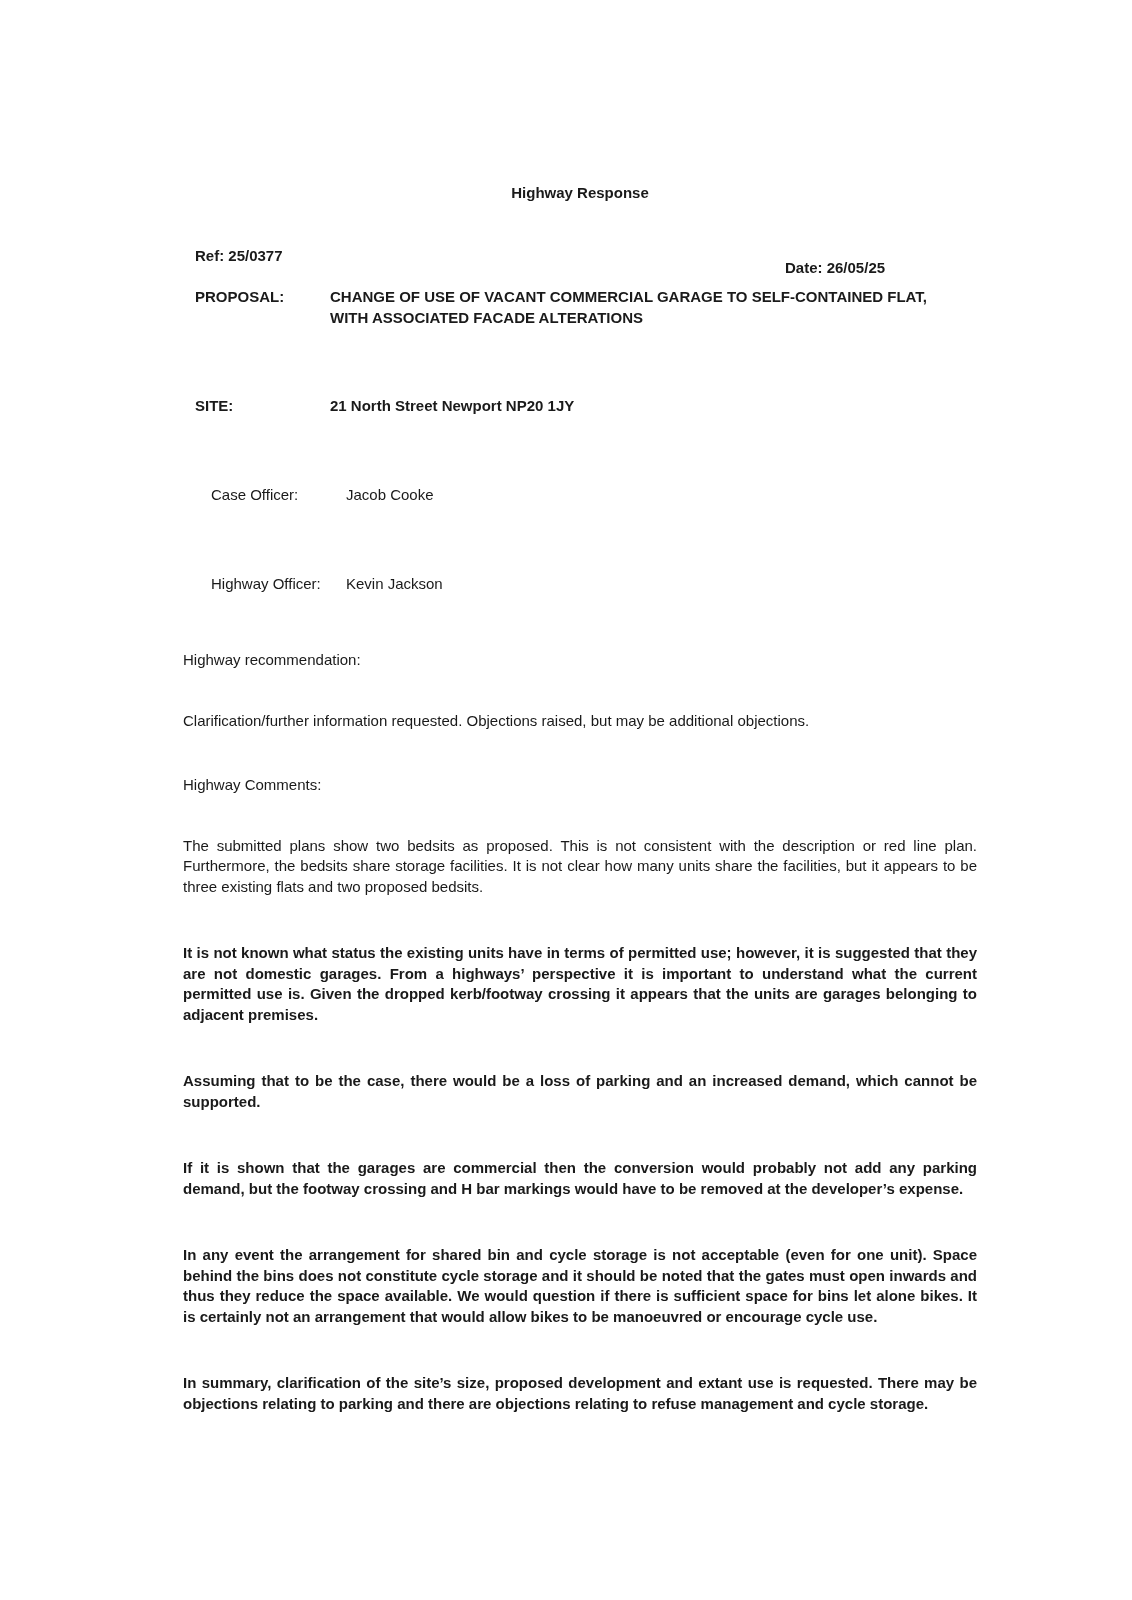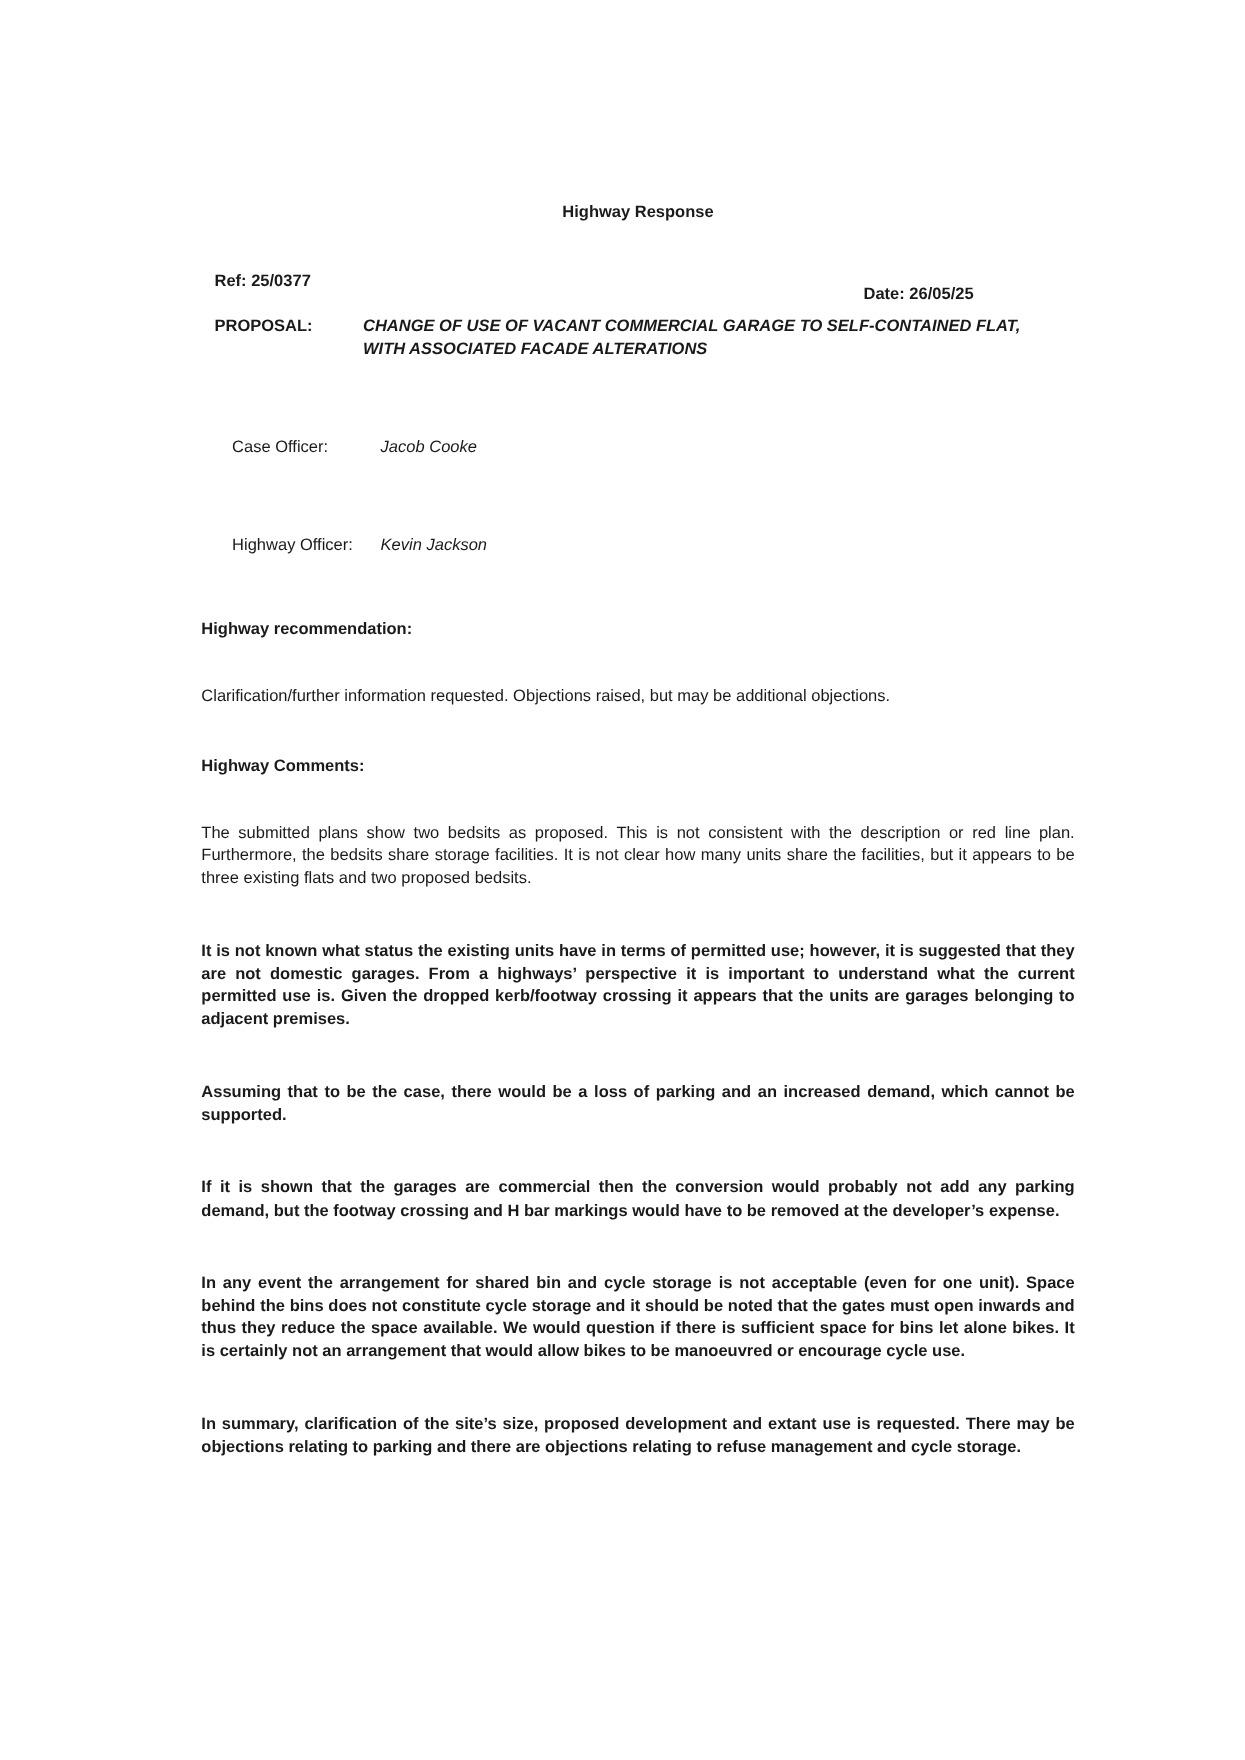--- a/index.html
+++ b/index.html
@@ -46,29 +46,28 @@
     display: flex;
     align-items: flex-start;
     font-size: 15px;
     line-height: 21px;
   }
   .field-row .label {
     flex: 0 0 135px;
   }
   .field-row .value {
     flex: 1 1 auto;
-    font-style: italic;
   }
   .bold { font-weight: bold; }
   .mt-proposal { margin-top: 4px; }
   .mt-site { margin-top: 19px; }
   .mt-officer { margin-top: 20px; margin-left: 16px; }
   .section-heading {
     margin-top: 20px;
-    font-weight: bold;
+    font-weight: normal;
     font-size: 15px;
     line-height: 20.5px;
   }
   .body-text {
     font-size: 15px;
     line-height: 20.5px;
     text-align: justify;
   }
   .para { margin-top: 22px; font-weight: bold; }
   .para-first { margin-top: 16px; }
@@ -84,20 +83,24 @@
     <div class="ref-row">
       <span>Ref: 25/0377</span>
       <span class="date">Date: 26/05/25</span>
     </div>
 
     <div class="field-row mt-proposal">
       <span class="label bold">PROPOSAL:</span>
       <span class="value bold">CHANGE OF USE OF VACANT COMMERCIAL GARAGE TO SELF-CONTAINED FLAT, WITH ASSOCIATED FACADE ALTERATIONS</span>
     </div>
 
+    <div class="field-row mt-site">
+      <span class="label bold">SITE:</span>
+      <span class="value bold">21 North Street Newport NP20 1JY</span>
+    </div>
 
     <div class="field-row mt-officer">
       <span class="label">Case Officer:</span>
       <span class="value">Jacob Cooke</span>
     </div>
 
     <div class="field-row mt-officer">
       <span class="label">Highway Officer:</span>
       <span class="value">Kevin Jackson</span>
     </div>

